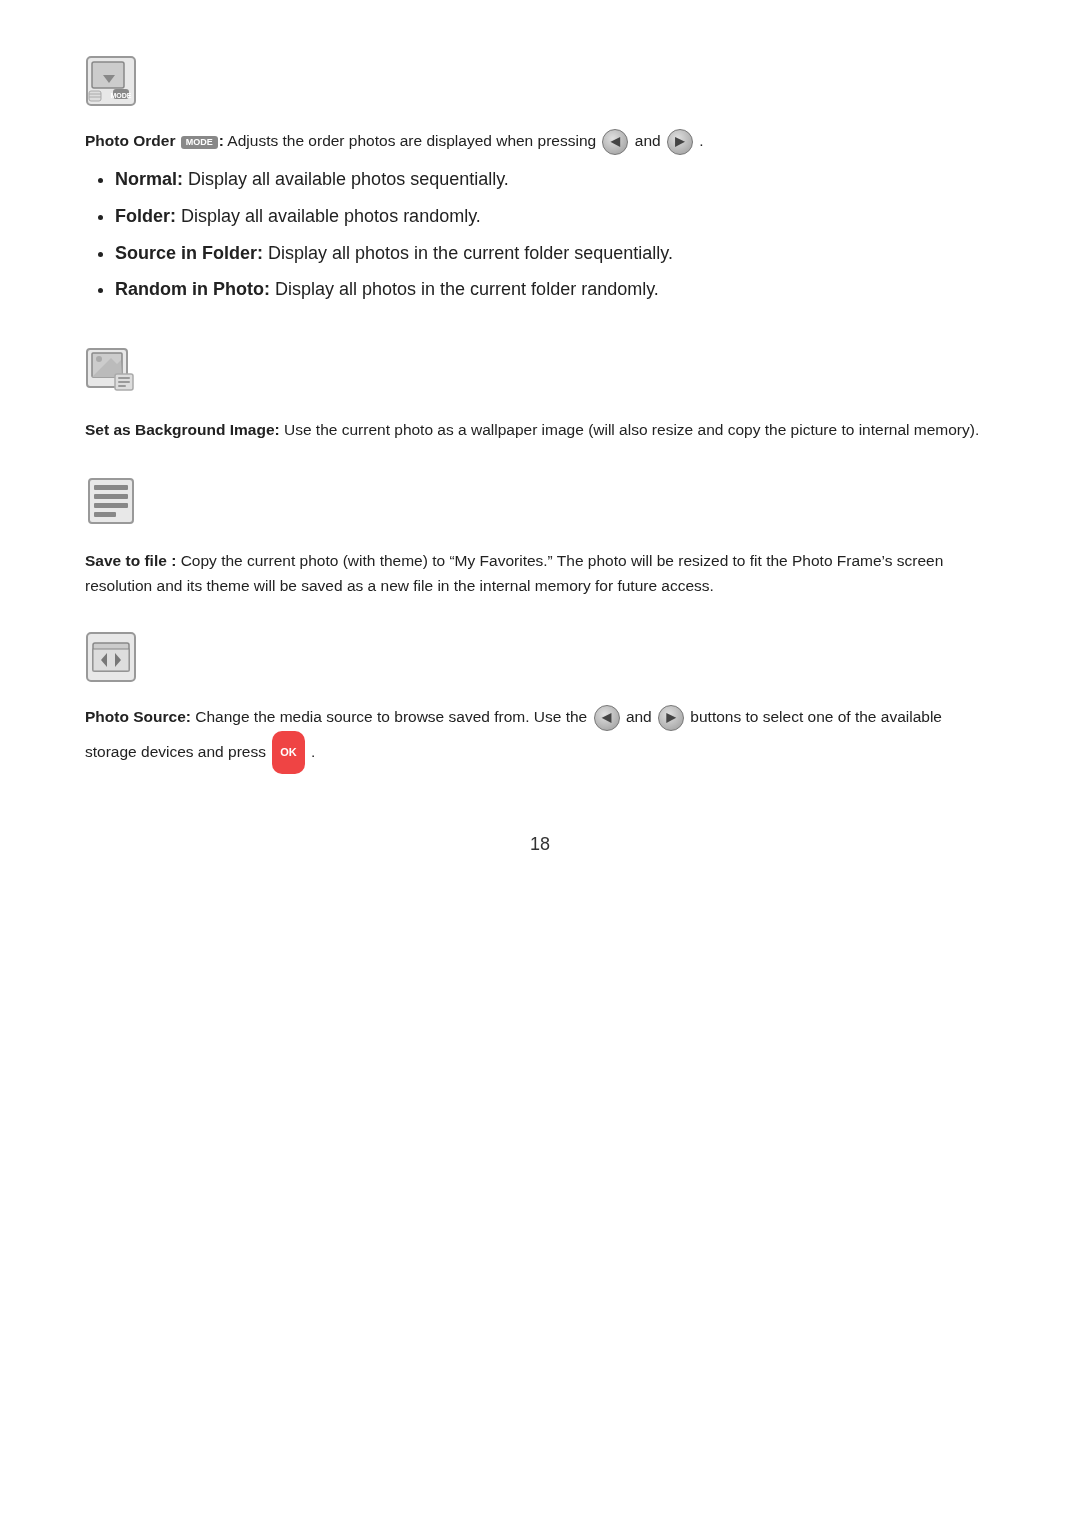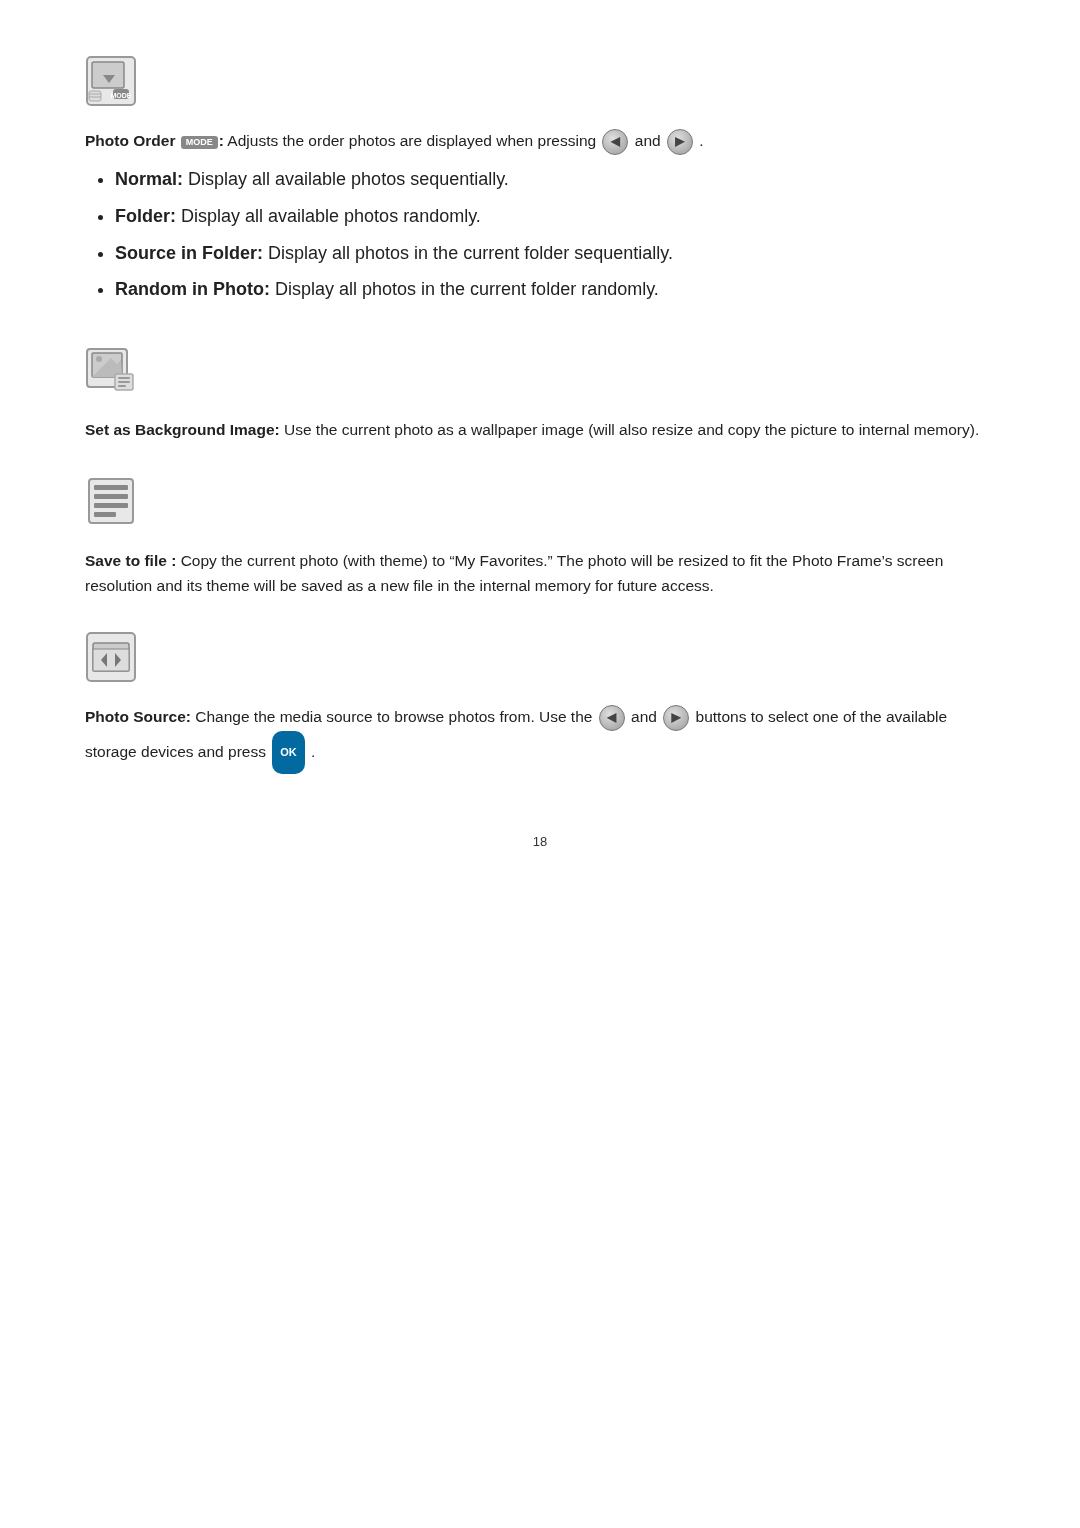--- a/index.html
+++ b/index.html
@@ -92,35 +92,35 @@
       vertical-align: middle;
       margin: 0 1px;
       line-height: 1;
     }
 
     
     .ok-btn {
       display: inline-flex;
       align-items: center;
       justify-content: center;
-      background: #0369a1;
+      background: #ef4444;
       color: white;
       font-size: 11px;
       font-weight: bold;
       padding: 16px 8px;
       border-radius: 10px;
       vertical-align: middle;
       margin: 0 2px;
       line-height: 1;
     }
 
     .page-number {
       text-align: center;
       margin-top: 60px;
-      font-size: 13px;
+      font-size: 18px;
       color: #333;
     }
   </style>
 </head>
 <body>
 
 <div class="page">
 
   <div class="section">
     <div class="icon-box">
@@ -207,21 +207,21 @@
         <rect x="8" y="18" width="36" height="22" rx="0" fill="#ddd" stroke="#888" stroke-width="1"></rect>
 
         <polygon points="16,29 22,22 22,36" fill="#777"></polygon>
 
         <polygon points="36,29 30,22 30,36" fill="#777"></polygon>
       </svg>
     </div>
     <div class="section-content">
       <p>
         <b>Photo Source:</b>
-        <span> Change the media source to browse photos from. Use the </span>
+        <span> Change the media source to browse saved from. Use the </span>
         <span class="nav-btn">◀</span>
         <span> and </span>
         <span class="nav-btn">▶</span>
         <span> buttons to select one of the available storage devices and press </span>
         <span class="ok-btn">OK</span>
         <span>.</span>
       </p>
     </div>
   </div>
 

